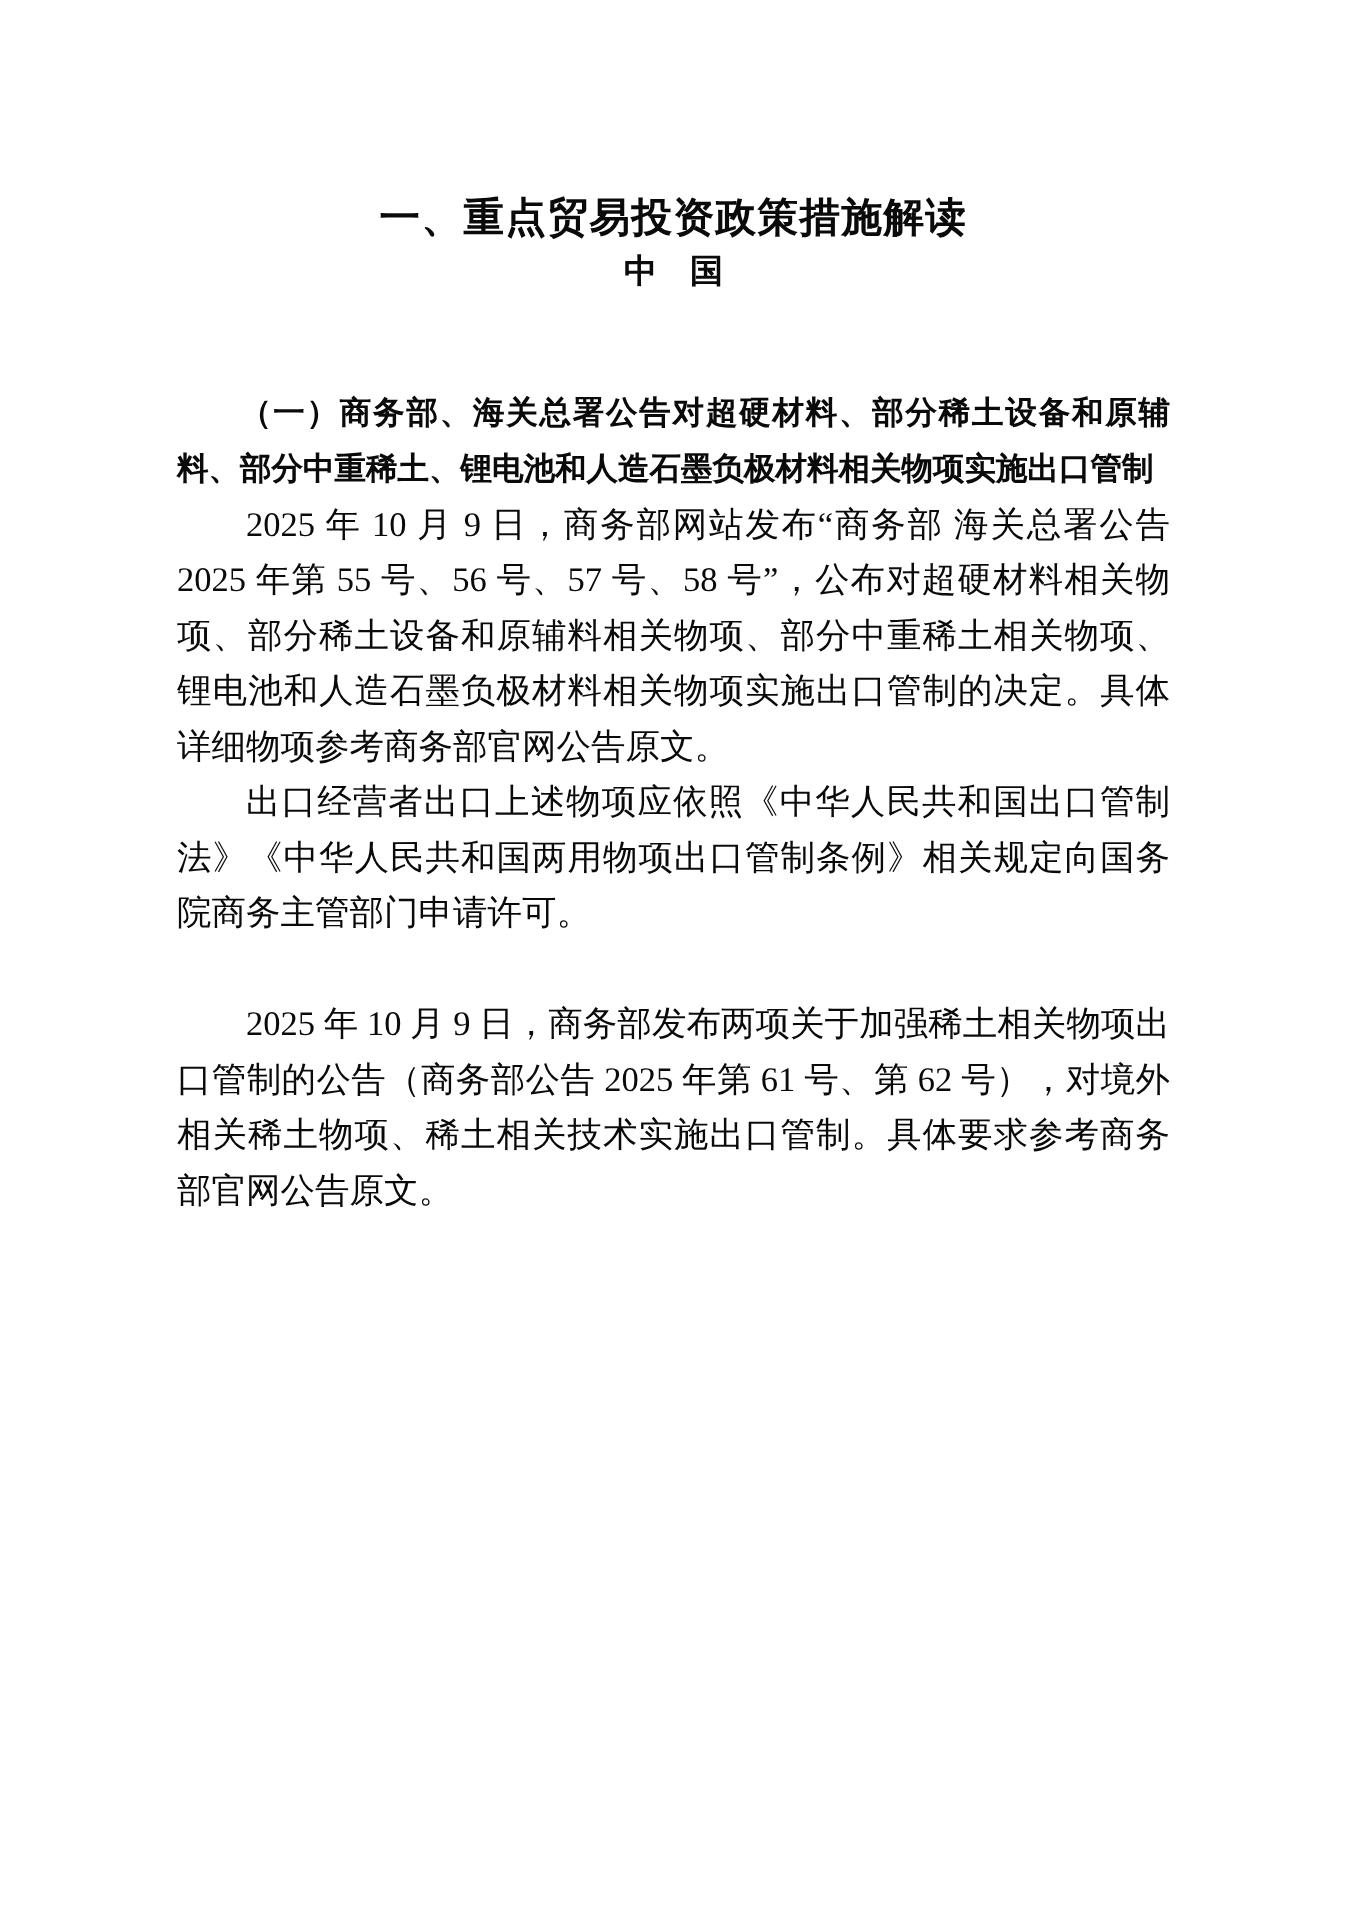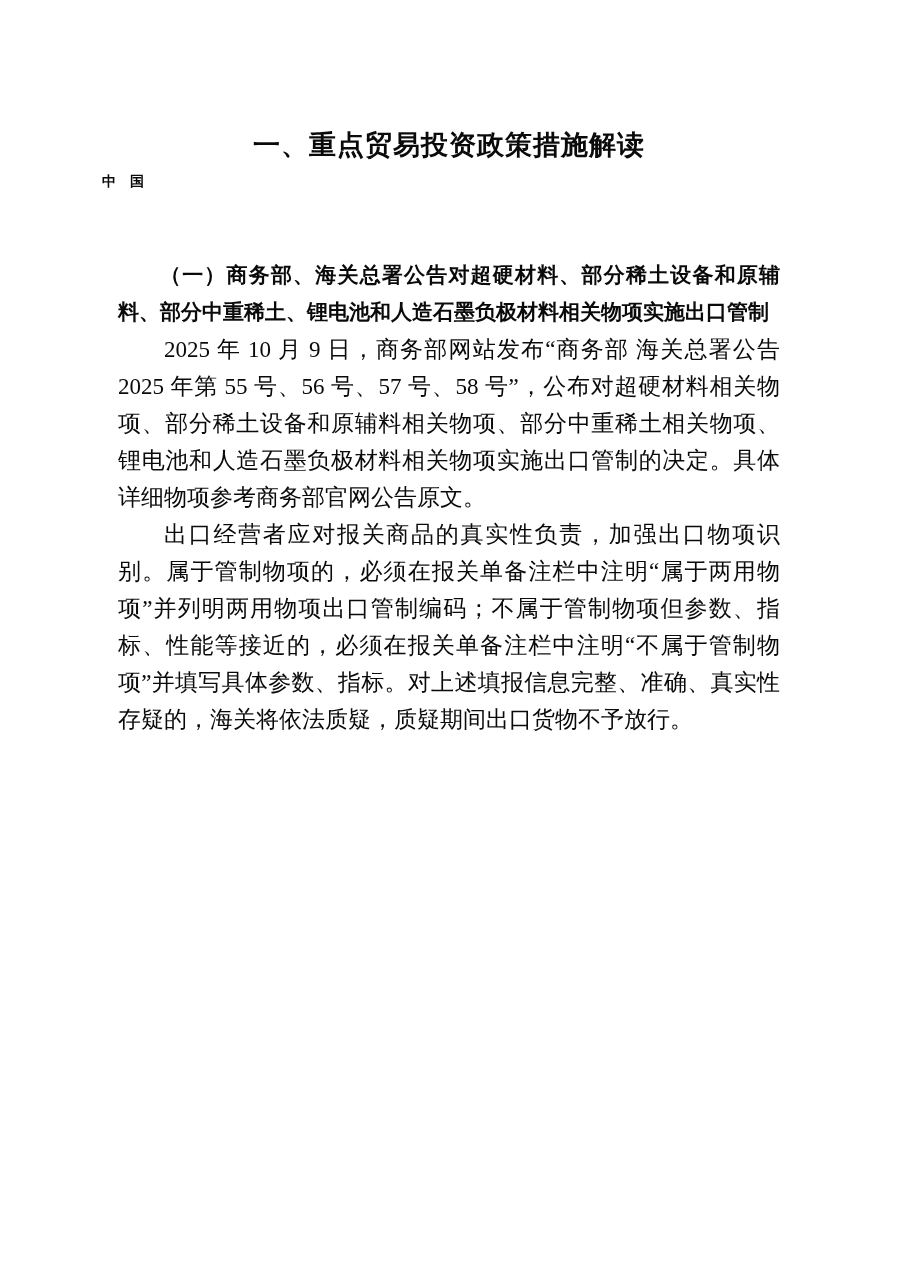--- a/index.html
+++ b/index.html
@@ -24,24 +24,24 @@
   }
   .doc-title {
     text-align: center;
     font-family: "Liberation Sans", "DejaVu Sans", sans-serif;
     font-weight: 700;
     font-size: 27px;
     line-height: 34px;
     letter-spacing: 1px;
   }
   .doc-subtitle {
-    text-align: left;
+    text-align: center;
     font-family: "Liberation Sans", "DejaVu Sans", sans-serif;
     font-weight: 700;
-    font-size: 14px;
+    font-size: 22px;
     line-height: 28px;
     margin-top: 5px;
   }
   .section {
     margin: 16px;
   }
   .section.first {
     margin-top: 62px;
   }
   .section.second {
@@ -86,24 +86,25 @@
 <div class="page">
   <div class="content">
 
     <div class="doc-title">一、重点贸易投资政策措施解读</div>
 
     <div class="doc-subtitle">中　国</div>
 
     <section class="section first">
       <p class="section-heading">（一）商务部、海关总署公告对超硬材料、部分稀土设备和原辅料、部分中重稀土、锂电池和人造石墨负极材料相关物项实施出口管制</p>
       <p class="para">2025 年 10 月 9 日，商务部网站发布“商务部 海关总署公告 2025 年第 55 号、56 号、57 号、58 号”，公布对超硬材料相关物项、部分稀土设备和原辅料相关物项、部分中重稀土相关物项、锂电池和人造石墨负极材料相关物项实施出口管制的决定。具体详细物项参考商务部官网公告原文。</p>
-      <p class="para">出口经营者应对报关商品的真实性负责，加强出口物项识别。属于管制物项的，必须在报关单备注栏中注明“属于两用物项”并列明两用物项出口管制编码；不属于管制物项但参数、指标、性能等接近的，必须在报关单备注栏中注明“不属于管制物项”并填写具体参数、指标。对上述填报信息完整、准确、真实性存疑的，海关将依法质疑，质疑期间出口货物不予放行。</p>
+      <p class="para">出口经营者出口上述物项应依照《中华人民共和国出口管制法》《中华人民共和国两用物项出口管制条例》相关规定向国务院商务主管部门申请许可。</p>
     </section>
 
     <section class="section second">
+      <p class="para">2025 年 10 月 9 日，商务部发布两项关于加强稀土相关物项出口管制的公告（商务部公告 2025 年第 61 号、第 62 号），对境外相关稀土物项、稀土相关技术实施出口管制。具体要求参考商务部官网公告原文。</p>
     </section>
 
   </div>
 
   <div class="footer">
     <span class="dash">—</span><span class="num">3</span><span class="dash">—</span>
   </div>
 </div>
 
 </body></html>

